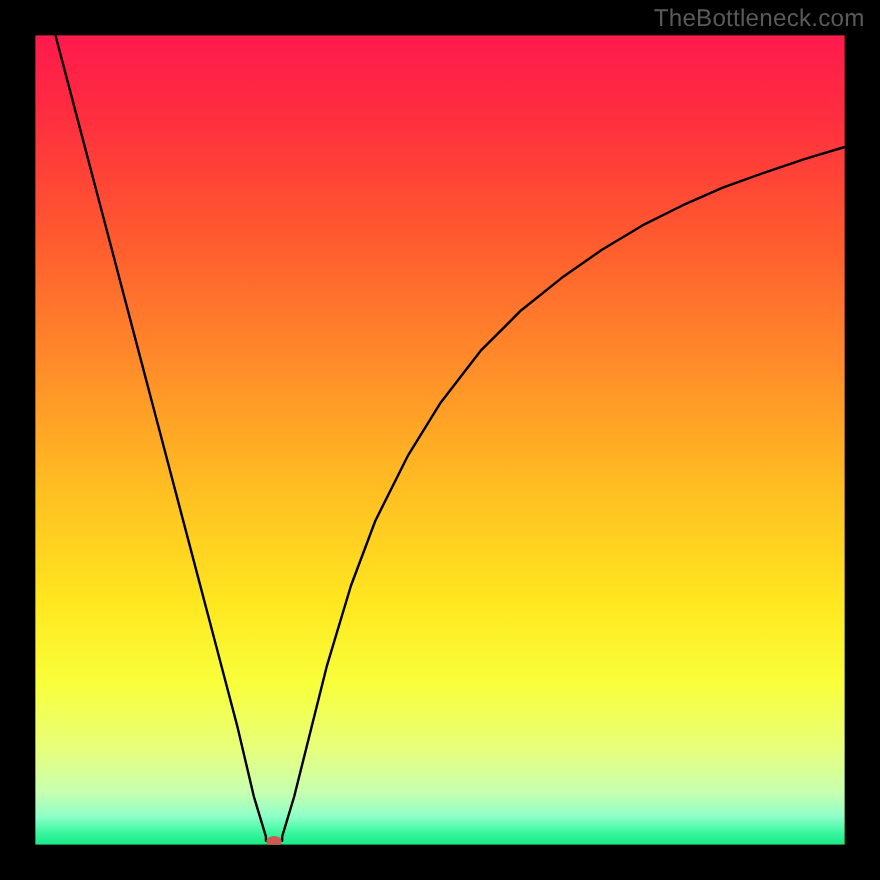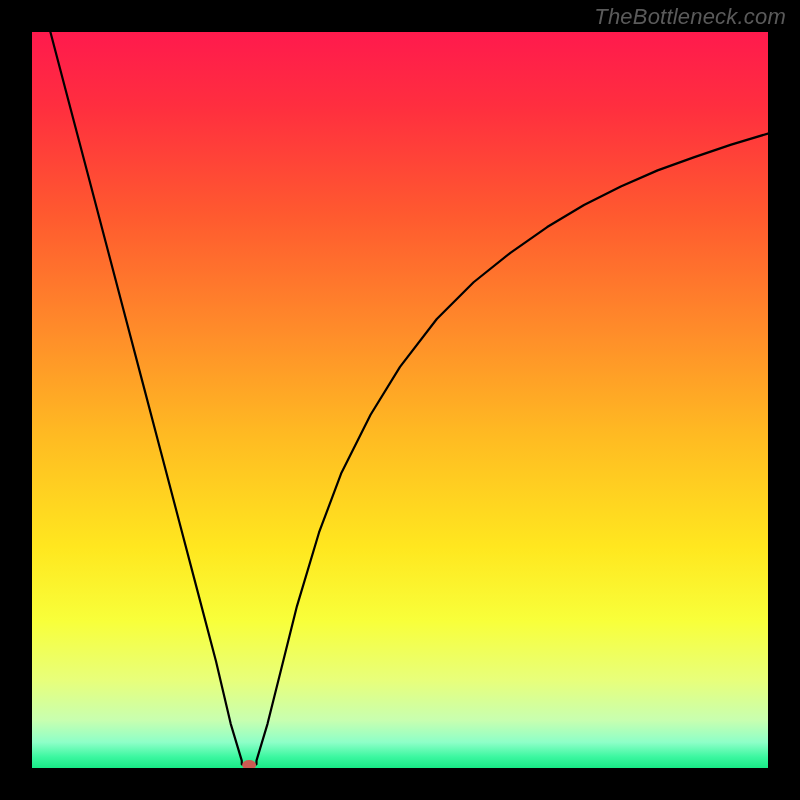--- a/index.html
+++ b/index.html
@@ -19,21 +19,20 @@
   }
   .watermark {
     position: absolute;
     top: 4px;
     right: 14px;
     color: #5a5a5a;
     font-size: 22px;
     font-weight: 500;
     letter-spacing: 0.2px;
     z-index: 5;
-    font-style: italic;
   }
   .plot-wrap {
     position: absolute;
     left: 32px;
     top: 32px;
     width: 736px;
     height: 736px;
     background: #000;
   }
   svg {

